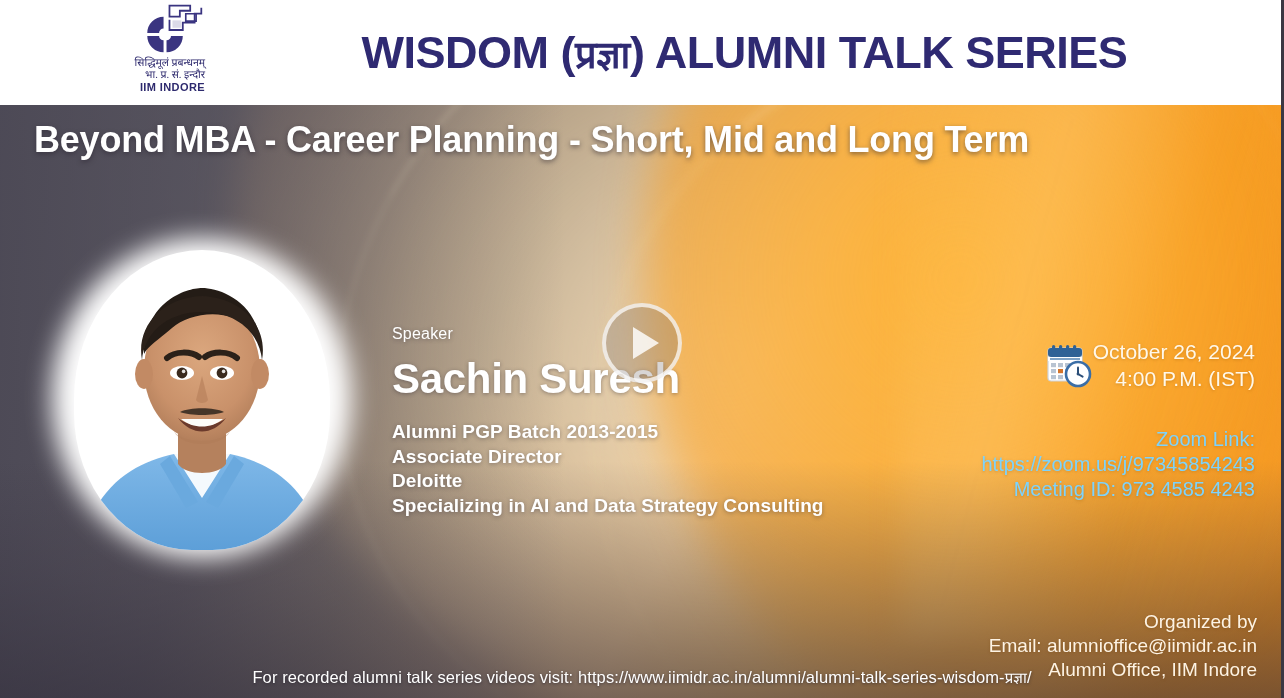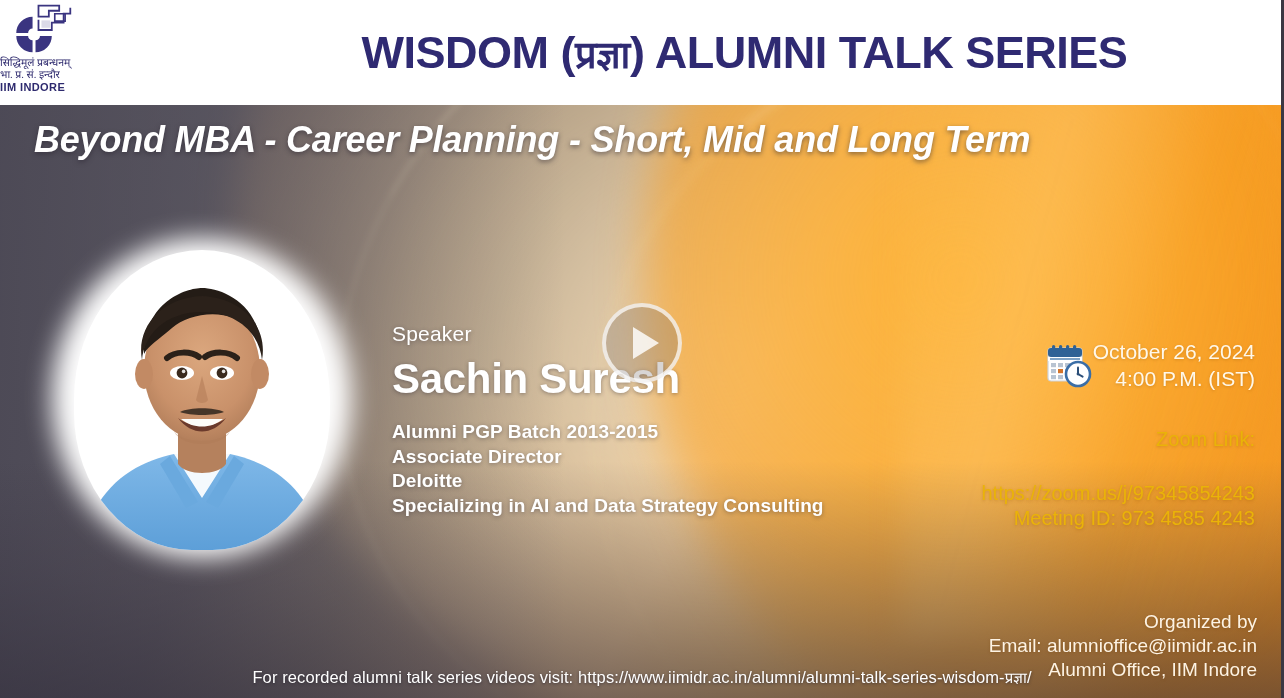--- a/index.html
+++ b/index.html
@@ -131,21 +131,21 @@
     background: #ffffff;
     display: flex;
     align-items: center;
     z-index: 6;
   }
   .logo-block {
     width: 205px;
     height: 105px;
     display: flex;
     flex-direction: column;
-    align-items: flex-start;
+    align-items: flex-end;
     justify-content: flex-start;
     padding-top: 3px;
     flex: none;
   }
   .logo-mark { width: 74px; height: 54px; display: block; }
   .logo-sanskrit {
     color: #2e2a6e;
     font-size: 10.5px;
     line-height: 11.5px;
     font-family: "Liberation Serif", serif;
@@ -187,21 +187,20 @@
     position: absolute;
     left: 34px;
     top: 119px;
     color: #ffffff;
     font-size: 36px;
     font-weight: bold;
     letter-spacing: -0.2px;
     text-shadow: 0 2px 5px rgba(40,35,45,0.55);
     z-index: 5;
     white-space: nowrap;
-    font-style: italic;
   }
 
   
   .photo-wrap {
     position: absolute;
     left: 52px;
     top: 238px;
     width: 300px;
     height: 320px;
     z-index: 4;
@@ -227,21 +226,21 @@
   
   .speaker-block {
     position: absolute;
     left: 392px;
     top: 320px;
     z-index: 5;
     color: #ffffff;
     text-shadow: 0 1px 4px rgba(50,44,54,0.45);
   }
   .speaker-label {
-    font-size: 21px;
+    font-size: 16px;
     line-height: 28px;
     font-weight: normal;
     letter-spacing: 0.2px;
   }
   .speaker-name {
     font-size: 42px;
     line-height: 50px;
     font-weight: bold;
     letter-spacing: -0.3px;
     margin-top: 6px;
@@ -296,27 +295,27 @@
     white-space: nowrap;
   }
 
   
   .zoom-block {
     position: absolute;
     right: 29px;
     top: 427px;
     z-index: 5;
     text-align: right;
-    color: #eab308;
+    color: #7dd3fc;
     font-size: 20px;
     line-height: 25px;
     text-shadow: 0 1px 3px rgba(150,85,10,0.35);
     white-space: nowrap;
   }
-  .zoom-block .lnk { cursor: pointer; margin-top: 29px; }
+  .zoom-block .lnk { cursor: pointer; }
 
   
   .organizer {
     position: absolute;
     right: 27px;
     top: 578px;
     z-index: 5;
     text-align: right;
     color: #fdf3e4;
     font-size: 19px;

